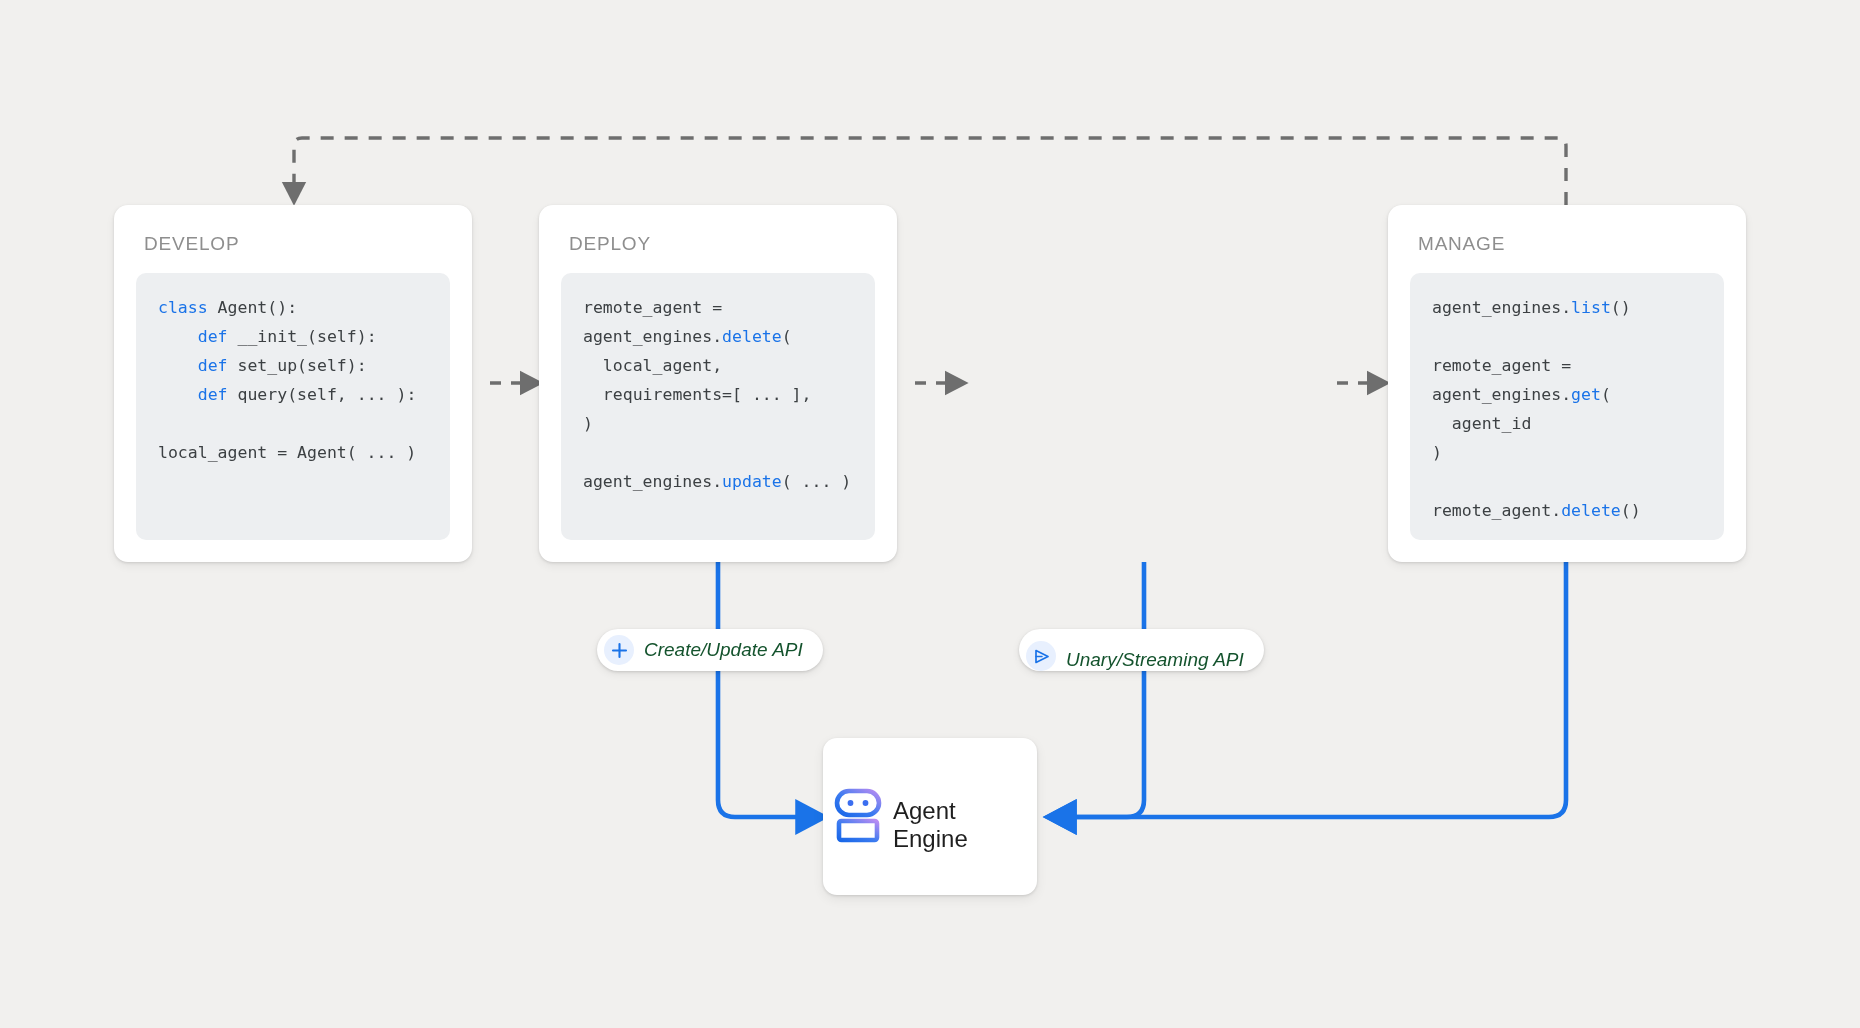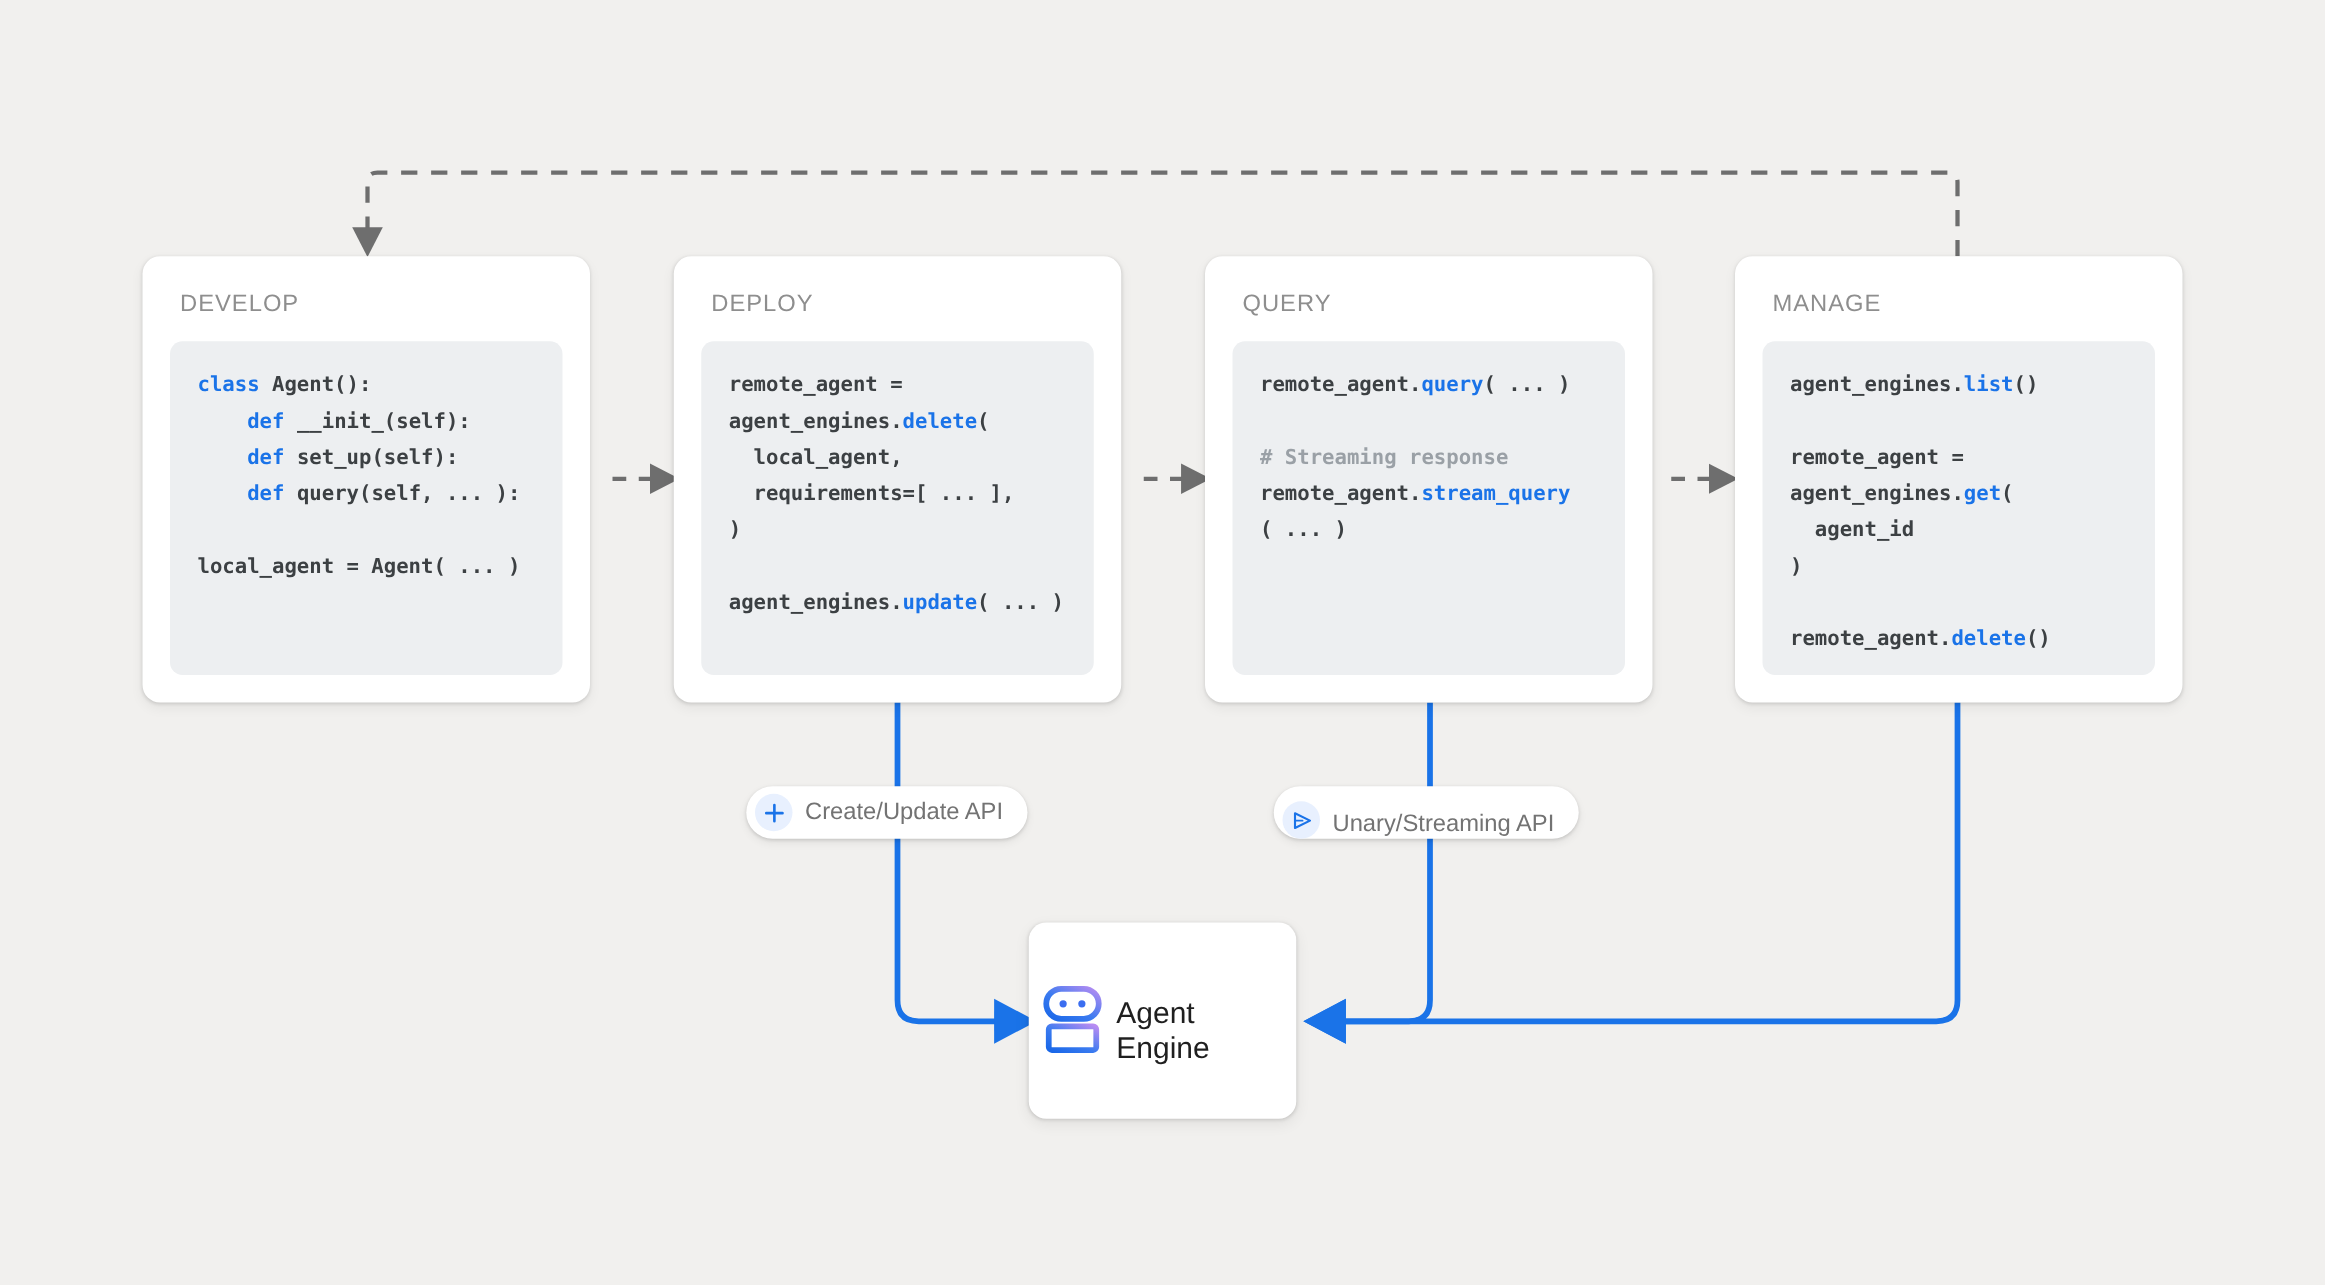--- a/index.html
+++ b/index.html
@@ -35,40 +35,39 @@
     top: 68px;
     background: #edeff1;
     border-radius: 10px;
     padding: 20px 20px 20px 22px;
     font-family: "DejaVu Sans Mono", monospace;
     font-size: 16.5px;
     line-height: 29px;
     color: #3c4043;
     white-space: pre;
     overflow: hidden;
-    font-weight: bold;
   }
   .code .kw { color: #1a73e8; }
   .code .fn { color: #1a73e8; }
   .code .cm { color: #9aa0a6; }
 
   .pill {
     position: absolute;
     height: 42px;
     display: flex;
     align-items: center;
     gap: 10px;
     background: #ffffff;
     border-radius: 22px;
     padding: 0 20px 0 7px;
     box-shadow: 0 1px 3px rgba(0,0,0,0.14), 0 3px 8px rgba(0,0,0,0.07);
     z-index: 4;
     white-space: nowrap;
   }
-  .pill-label { font-size: 19px; color: #737373; }
+  .pill-label { font-size: 19px; color: #14532d; font-style: italic; }
   .pill-icon {
     width: 30px; height: 30px; border-radius: 50%;
     background: #e8f0fe;
     display: flex; align-items: center; justify-content: center;
     flex: 0 0 auto;
   }
   .pill-icon svg { display: block; }
 
   .engine {
     position: absolute;
@@ -146,28 +145,20 @@
     <div class="card-title">DEPLOY</div>
     <div class="code" style="bottom:22px;"><span>remote_agent =</span>
 <span>agent_engines.</span><span class="fn">delete</span><span>(</span>
 <span>  local_agent,</span>
 <span>  requirements=[ ... ],</span>
 <span>)</span>
 <span></span>
 <span>agent_engines.</span><span class="fn">update</span><span>( ... )</span></div>
   </div>
 
-  <div class="card" style="left:964px; top:205px; width:358px; height:357px;">
-    <div class="card-title">QUERY</div>
-    <div class="code" style="bottom:22px;"><span>remote_agent.</span><span class="fn">query</span><span>( ... )</span>
-<span></span>
-<span class="cm"># Streaming response</span>
-<span>remote_agent.</span><span class="fn">stream_query</span>
-<span>( ... )</span></div>
-  </div>
 
   <div class="card" style="left:1388px; top:205px; width:358px; height:357px;">
     <div class="card-title">MANAGE</div>
     <div class="code" style="bottom:22px;"><span>agent_engines.</span><span class="fn">list</span><span>()</span>
 <span></span>
 <span>remote_agent =</span>
 <span>agent_engines.</span><span class="fn">get</span><span>(</span>
 <span>  agent_id</span>
 <span>)</span>
 <span></span>

